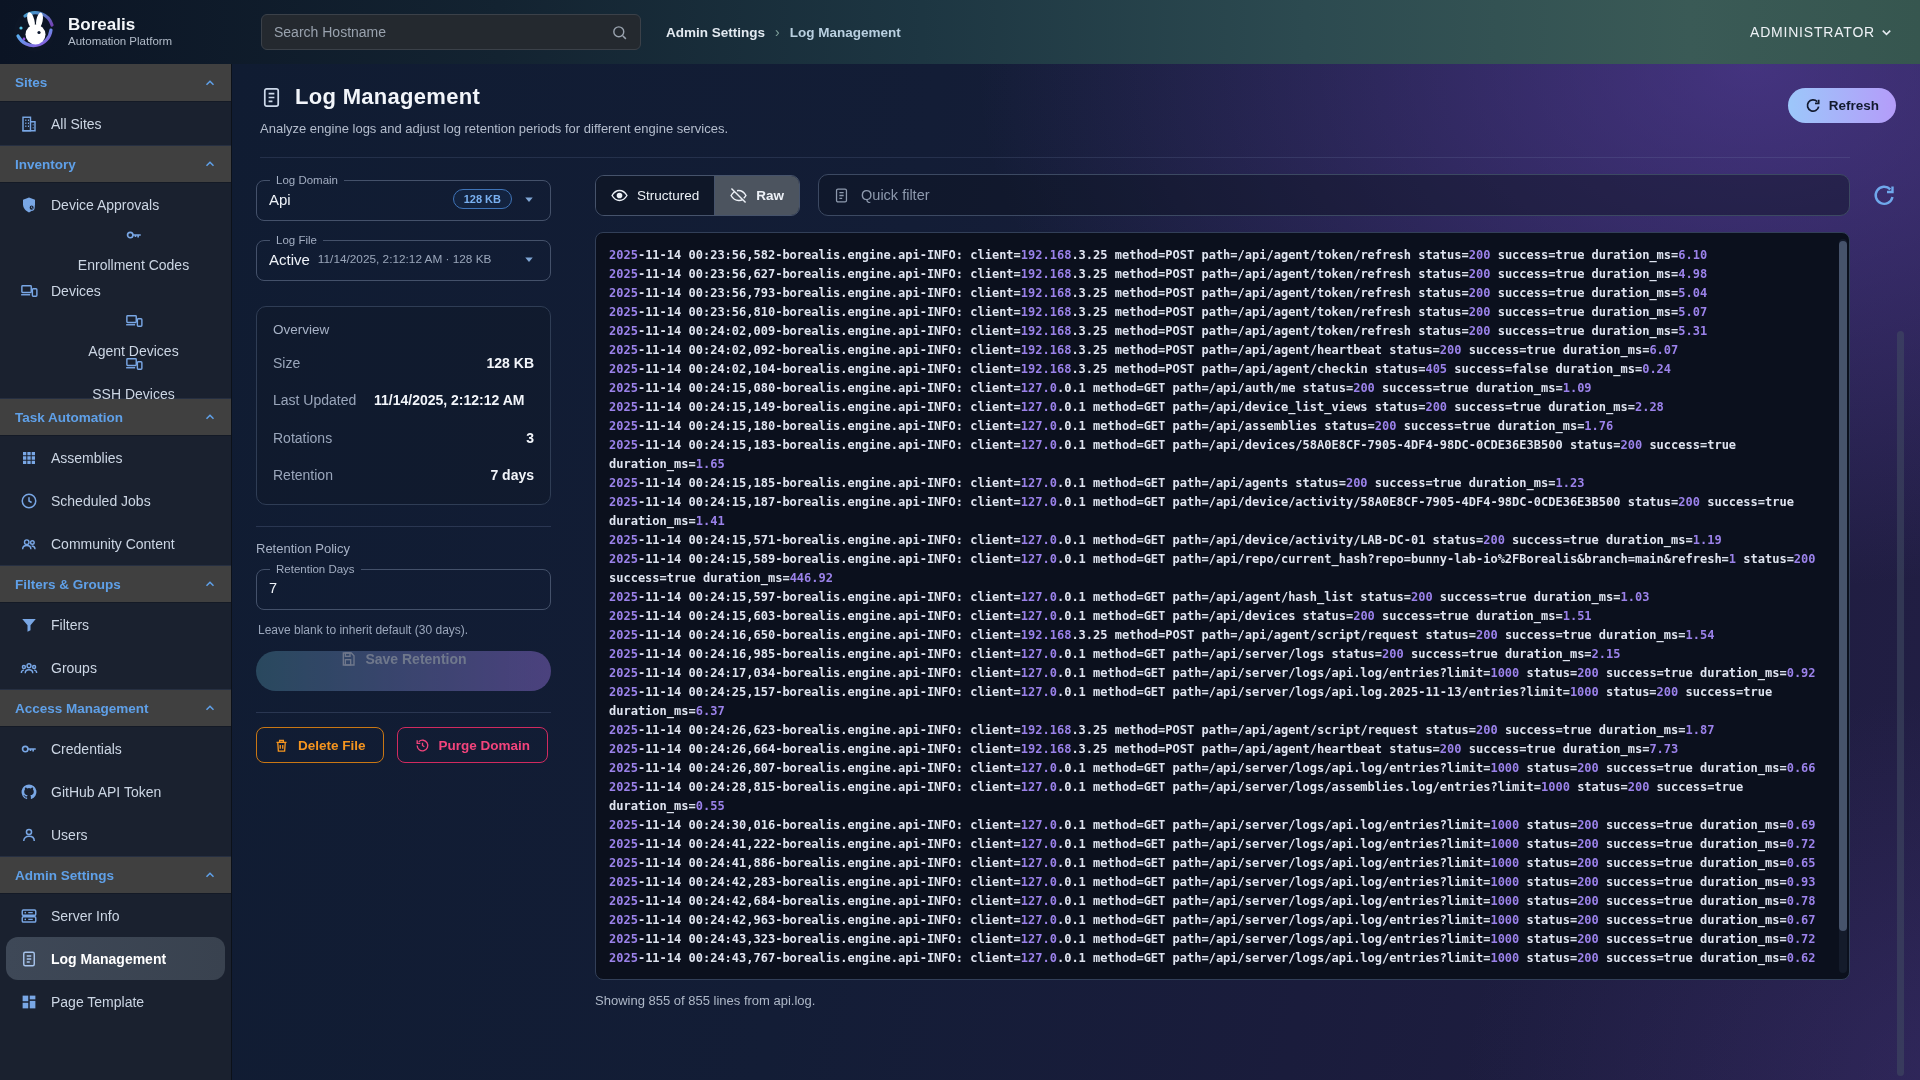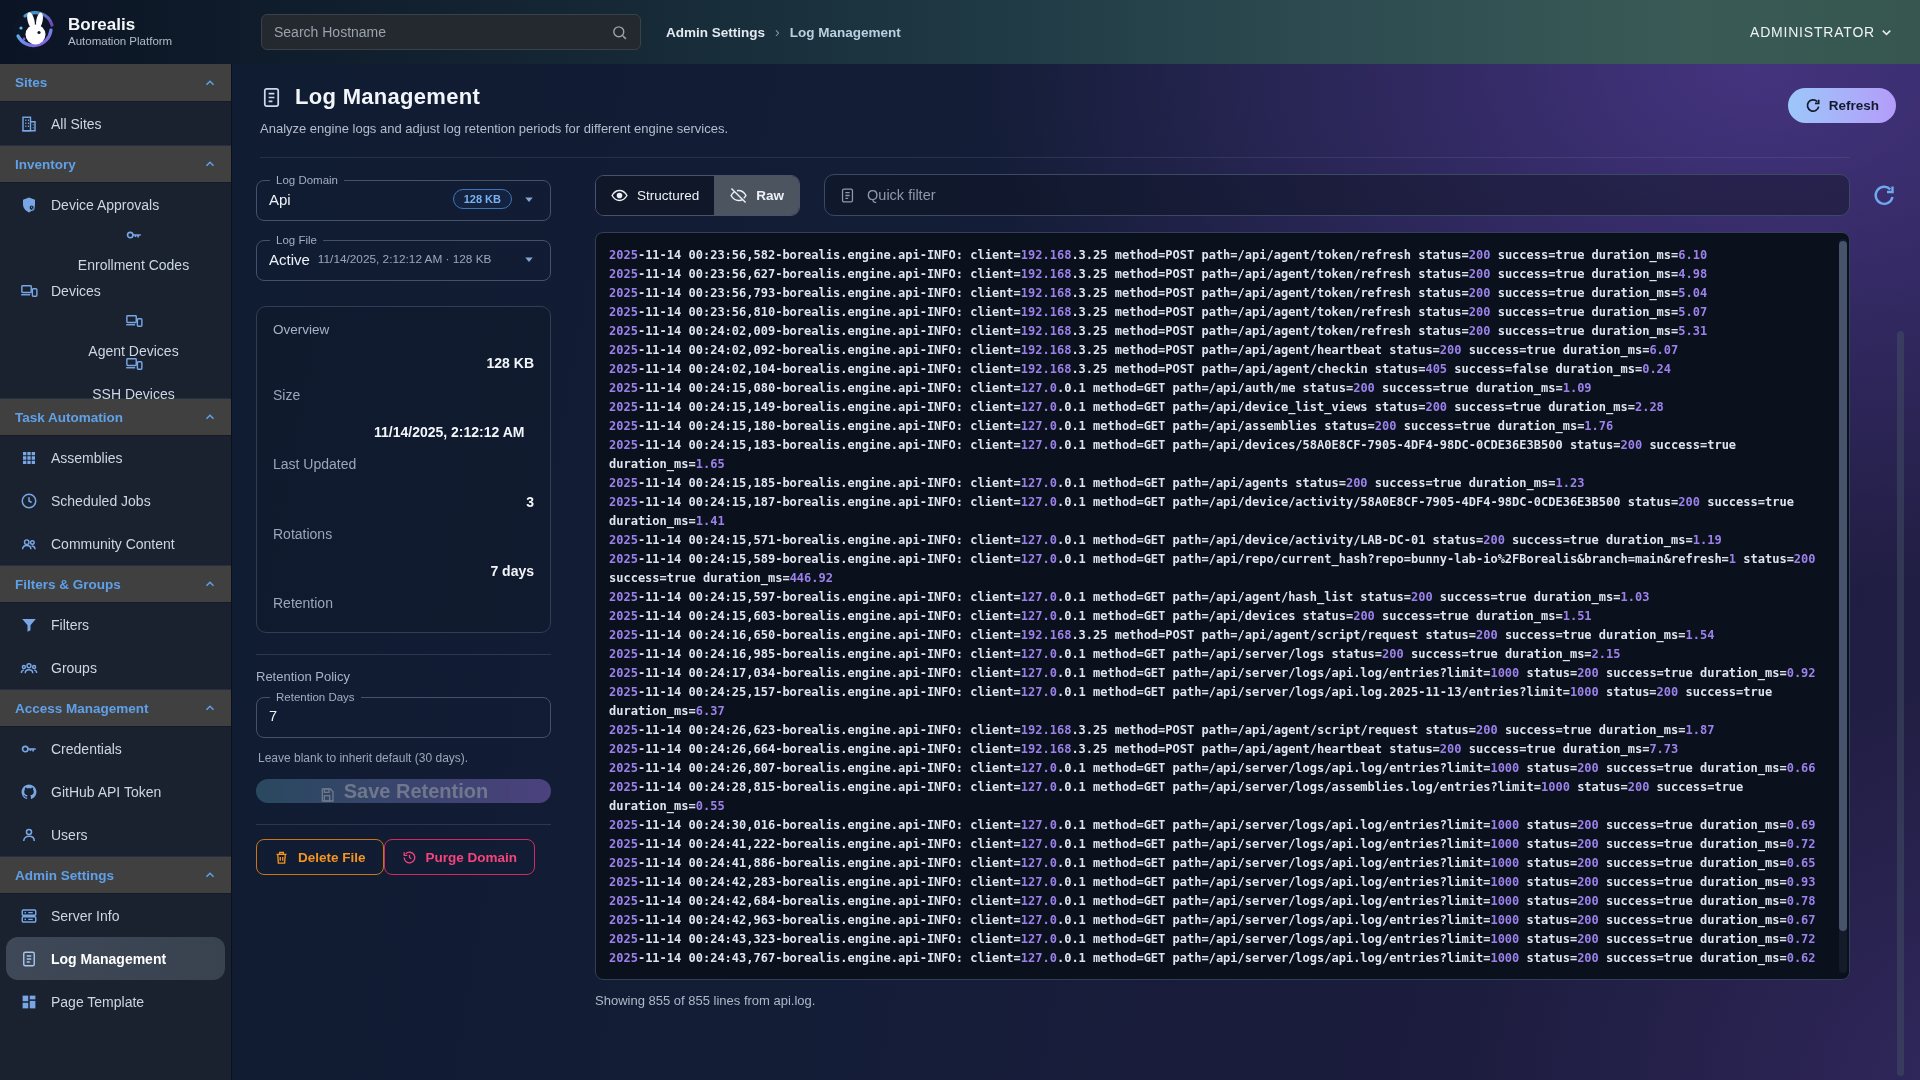--- a/index.html
+++ b/index.html
@@ -77,49 +77,49 @@
   .spacer { flex:1; }
   .pill-badge { border:1px solid #3f74b8; color:#79b0f0; background:rgba(45,90,160,0.12);
     border-radius:999px; font-size:11px; font-weight:bold; padding:3px 10px; white-space:nowrap; }
   .caret { width:18px; height:18px; color:#7fa6d4; flex:none; }
 
   
   .ovcard { margin-top:25px; border:1px solid #2f3d55; background:rgba(17,25,41,0.55);
     border-radius:10px; padding:15px 16px 2px 16px; }
   .ov-title { font-size:13.5px; color:#a7b2c6; margin-bottom:16px; }
   .ov-row { display:flex; justify-content:space-between; margin-bottom:17px; font-size:14px; }
-  .ov-label { color:#9aa6bb; max-width:86px; line-height:1.45;margin-top:32px; }
+  .ov-label { color:#9aa6bb; max-width:86px; line-height:1.45; }
   .ov-value { color:#f2f5fa; font-weight:bold; text-align:right; max-width:160px; line-height:1.45; }
   .ov-row.wrapdate .ov-value { text-align:left; width:160px; }
 
   .sep { border:none; border-top:1px solid rgba(130,150,190,0.22); margin:21px 0 14px 0; }
   .ret-label { font-size:13px; color:#a7b2c6; margin-bottom:7px; }
   .helper { font-size:12px; color:#9aa6bb; margin:1px 0 14px 2px; }
-  .save-btn { width:100%; height:24px; border:none; border-radius:20px; cursor:default;
+  .save-btn { width:100%; height:40px; border:none; border-radius:20px; cursor:default;
     background:linear-gradient(90deg,#39647a,#6e58ab); opacity:0.62;
-    display:flex; align-items:flex-end; justify-content:center; gap:9px;
-    color:#a9b0c2; font-size:20px; font-weight:bold; font-family:"Liberation Sans",sans-serif; }
+    display:flex; align-items:flex-start; justify-content:center; gap:9px;
+    color:#a9b0c2; font-size:14px; font-weight:bold; font-family:"Liberation Sans",sans-serif; }
   .save-btn .icn { width:16px; height:16px; }
-  .danger-row { display:flex; margin-top:6px; }
+  .danger-row { display:flex; gap:13px; margin-top:6px; }
   .obtn { height:36px; border-radius:8px; background:transparent; cursor:pointer;
     display:inline-flex; align-items:center; gap:9px; padding:0 17px;
     font-size:13.5px; font-weight:bold; font-family:"Liberation Sans",sans-serif; }
   .obtn .icn { width:15px; height:15px; }
   .obtn.delete { color:#f5951f; border:1.5px solid #c97714; }
   .obtn.purge  { color:#f4447c; border:1.5px solid #d12a5f; }
 
   
   .toolbar { display:flex; align-items:center; }
   .toggle { display:flex; border:1px solid #46536b; border-radius:9px; overflow:hidden; height:41px; flex:none; }
   .tseg { display:flex; align-items:center; gap:9px; padding:0 15px; font-size:13.5px;
     color:#edf1f7; cursor:pointer; }
   .tseg .icn { width:17px; height:17px; }
   .tseg.structured { background:#0f1728; border-right:1px solid #46536b; }
   .tseg.raw { background:#4c545f; font-weight:bold; }
-  .filter { flex:1; margin-left:24px; height:42px; border:1px solid #3c4962; border-radius:10px;
+  .filter { flex:1; margin-left:18px; height:42px; border:1px solid #3c4962; border-radius:10px;
     background:rgba(13,19,33,0.45); display:flex; align-items:center; gap:11px; padding:0 14px; }
   .filter .icn { width:17px; height:17px; color:#8d99ad; flex:none; }
   .filter input { flex:1; background:transparent; border:none; outline:none; color:#dfe4ea;
     font-size:14.5px; font-family:"Liberation Sans",sans-serif; }
   .filter input::placeholder { color:#8d99ad; }
   .reload-btn { position:absolute; right:-46px; top:10px; width:24px; height:24px; border:none;
     background:transparent; color:#6fa8ec; cursor:pointer; }
   .reload-btn .icn { width:21px; height:21px; }
 
   

